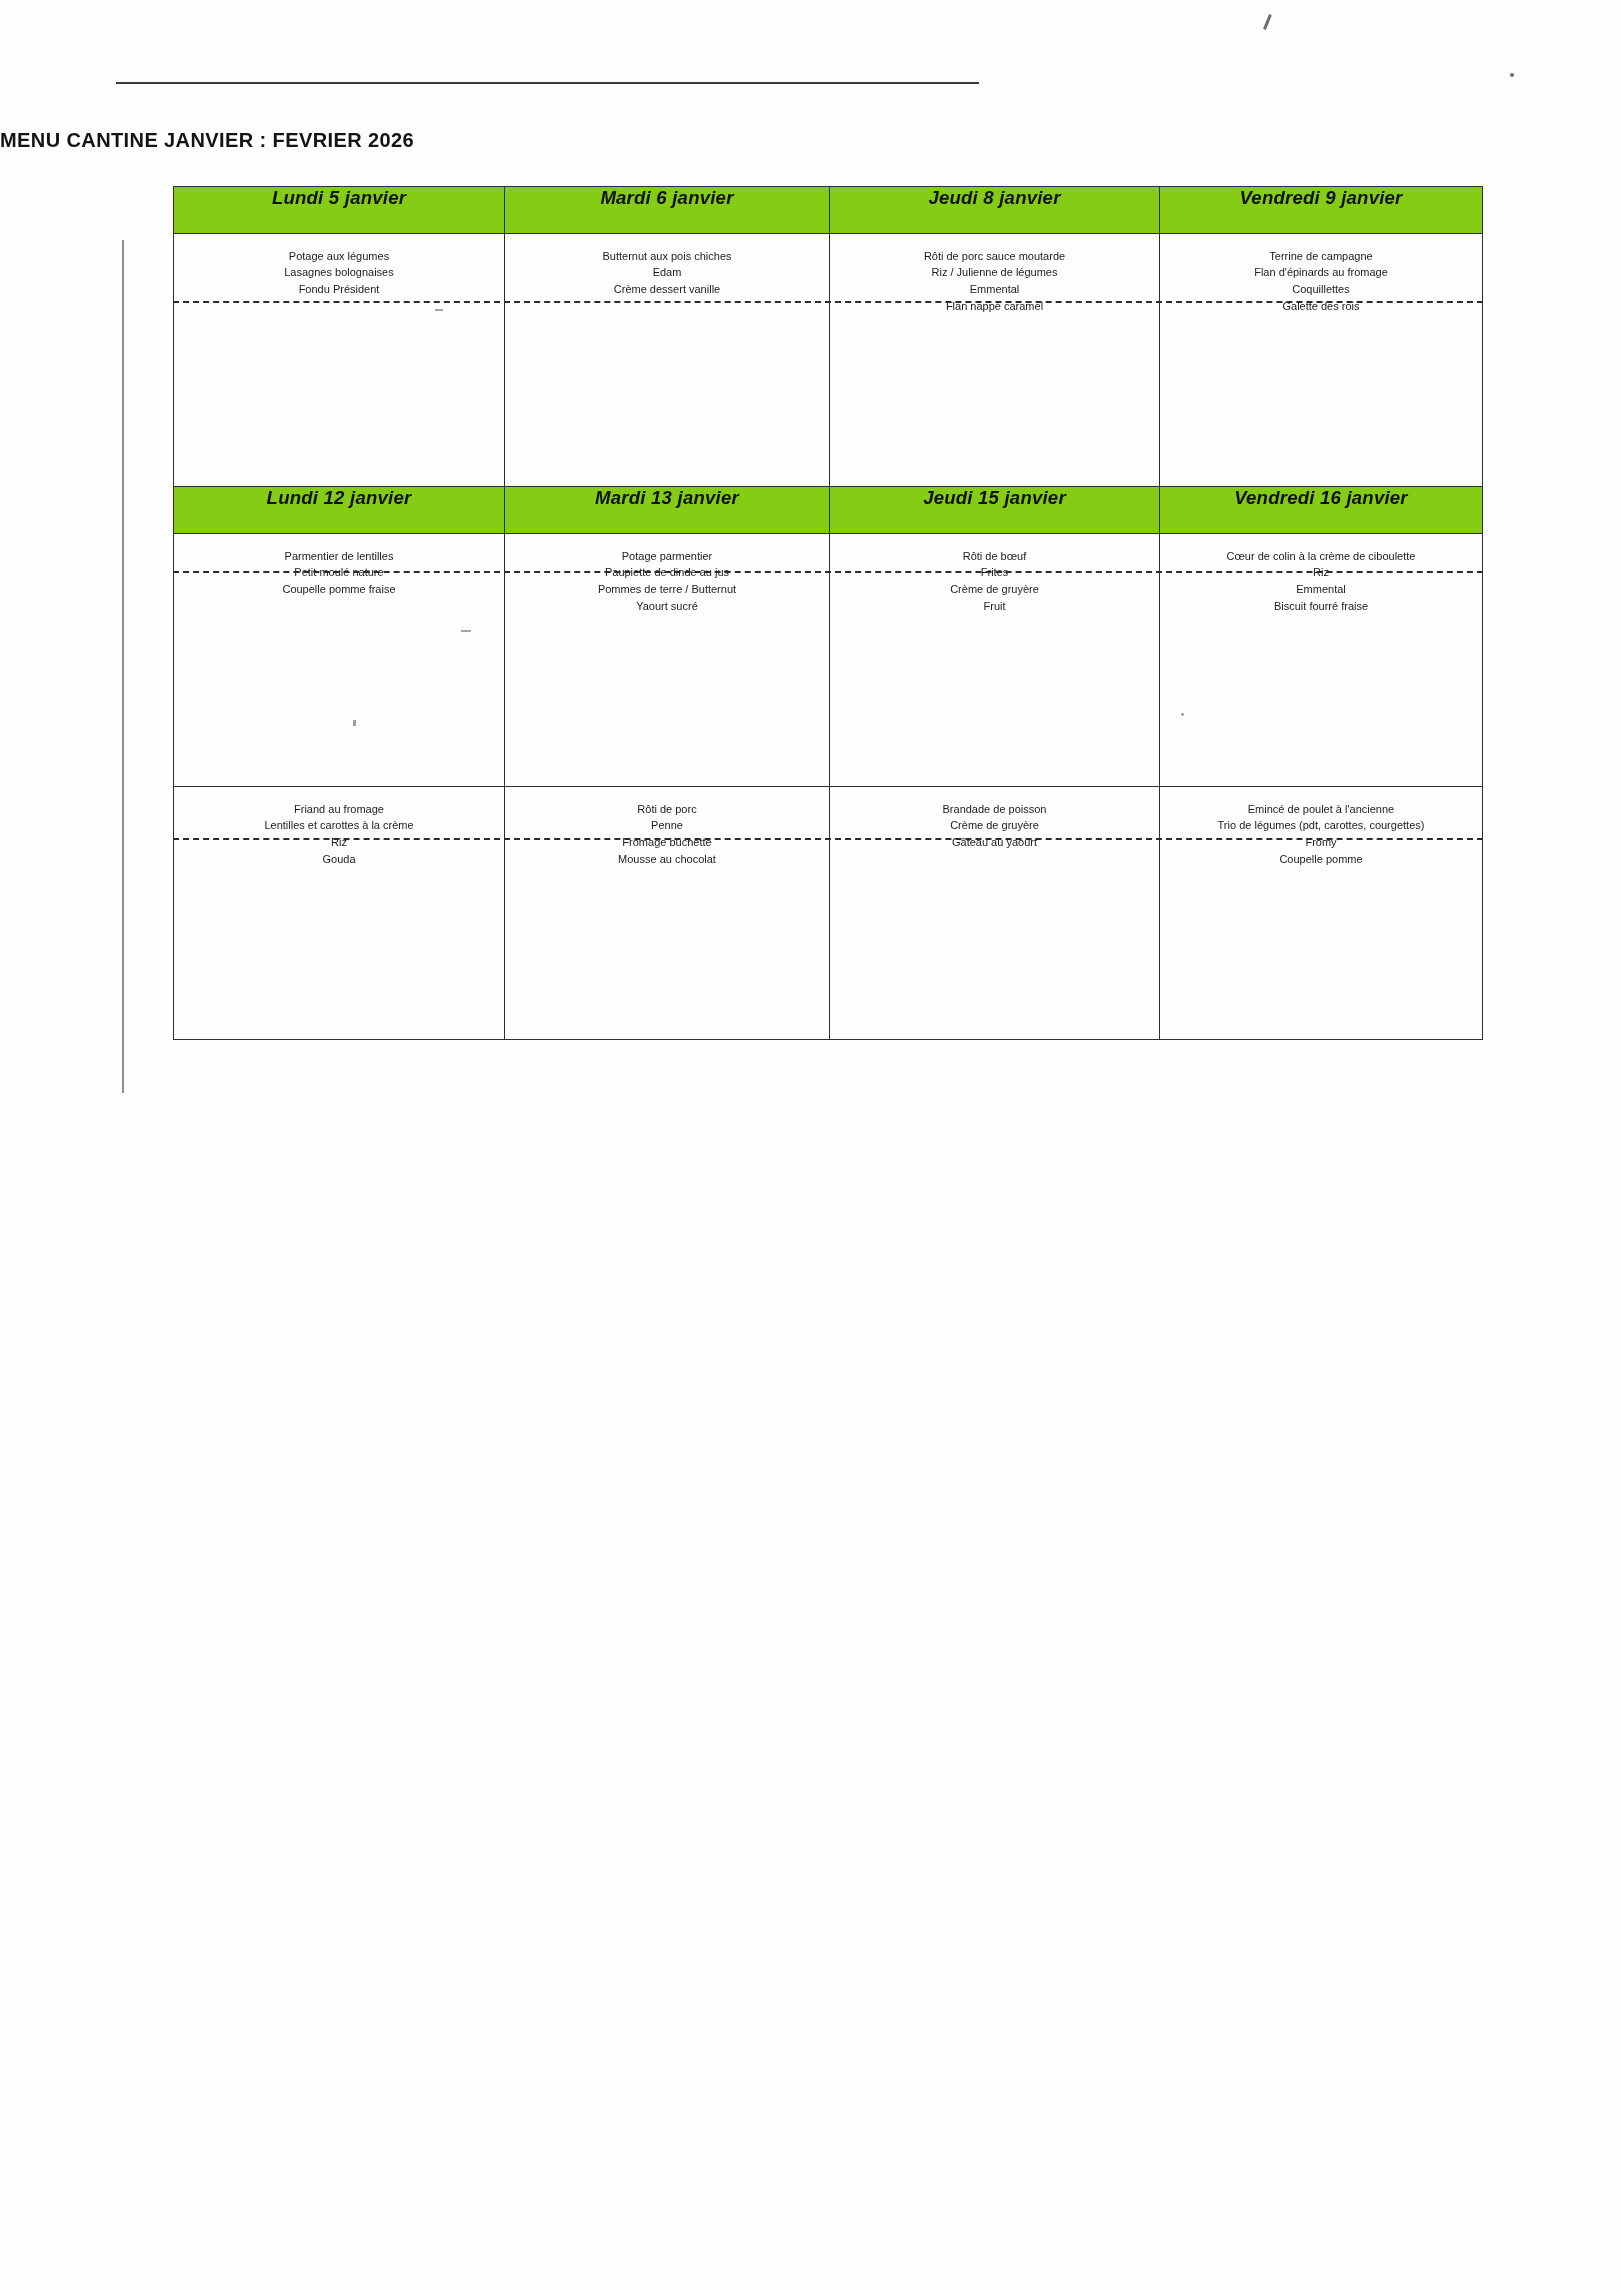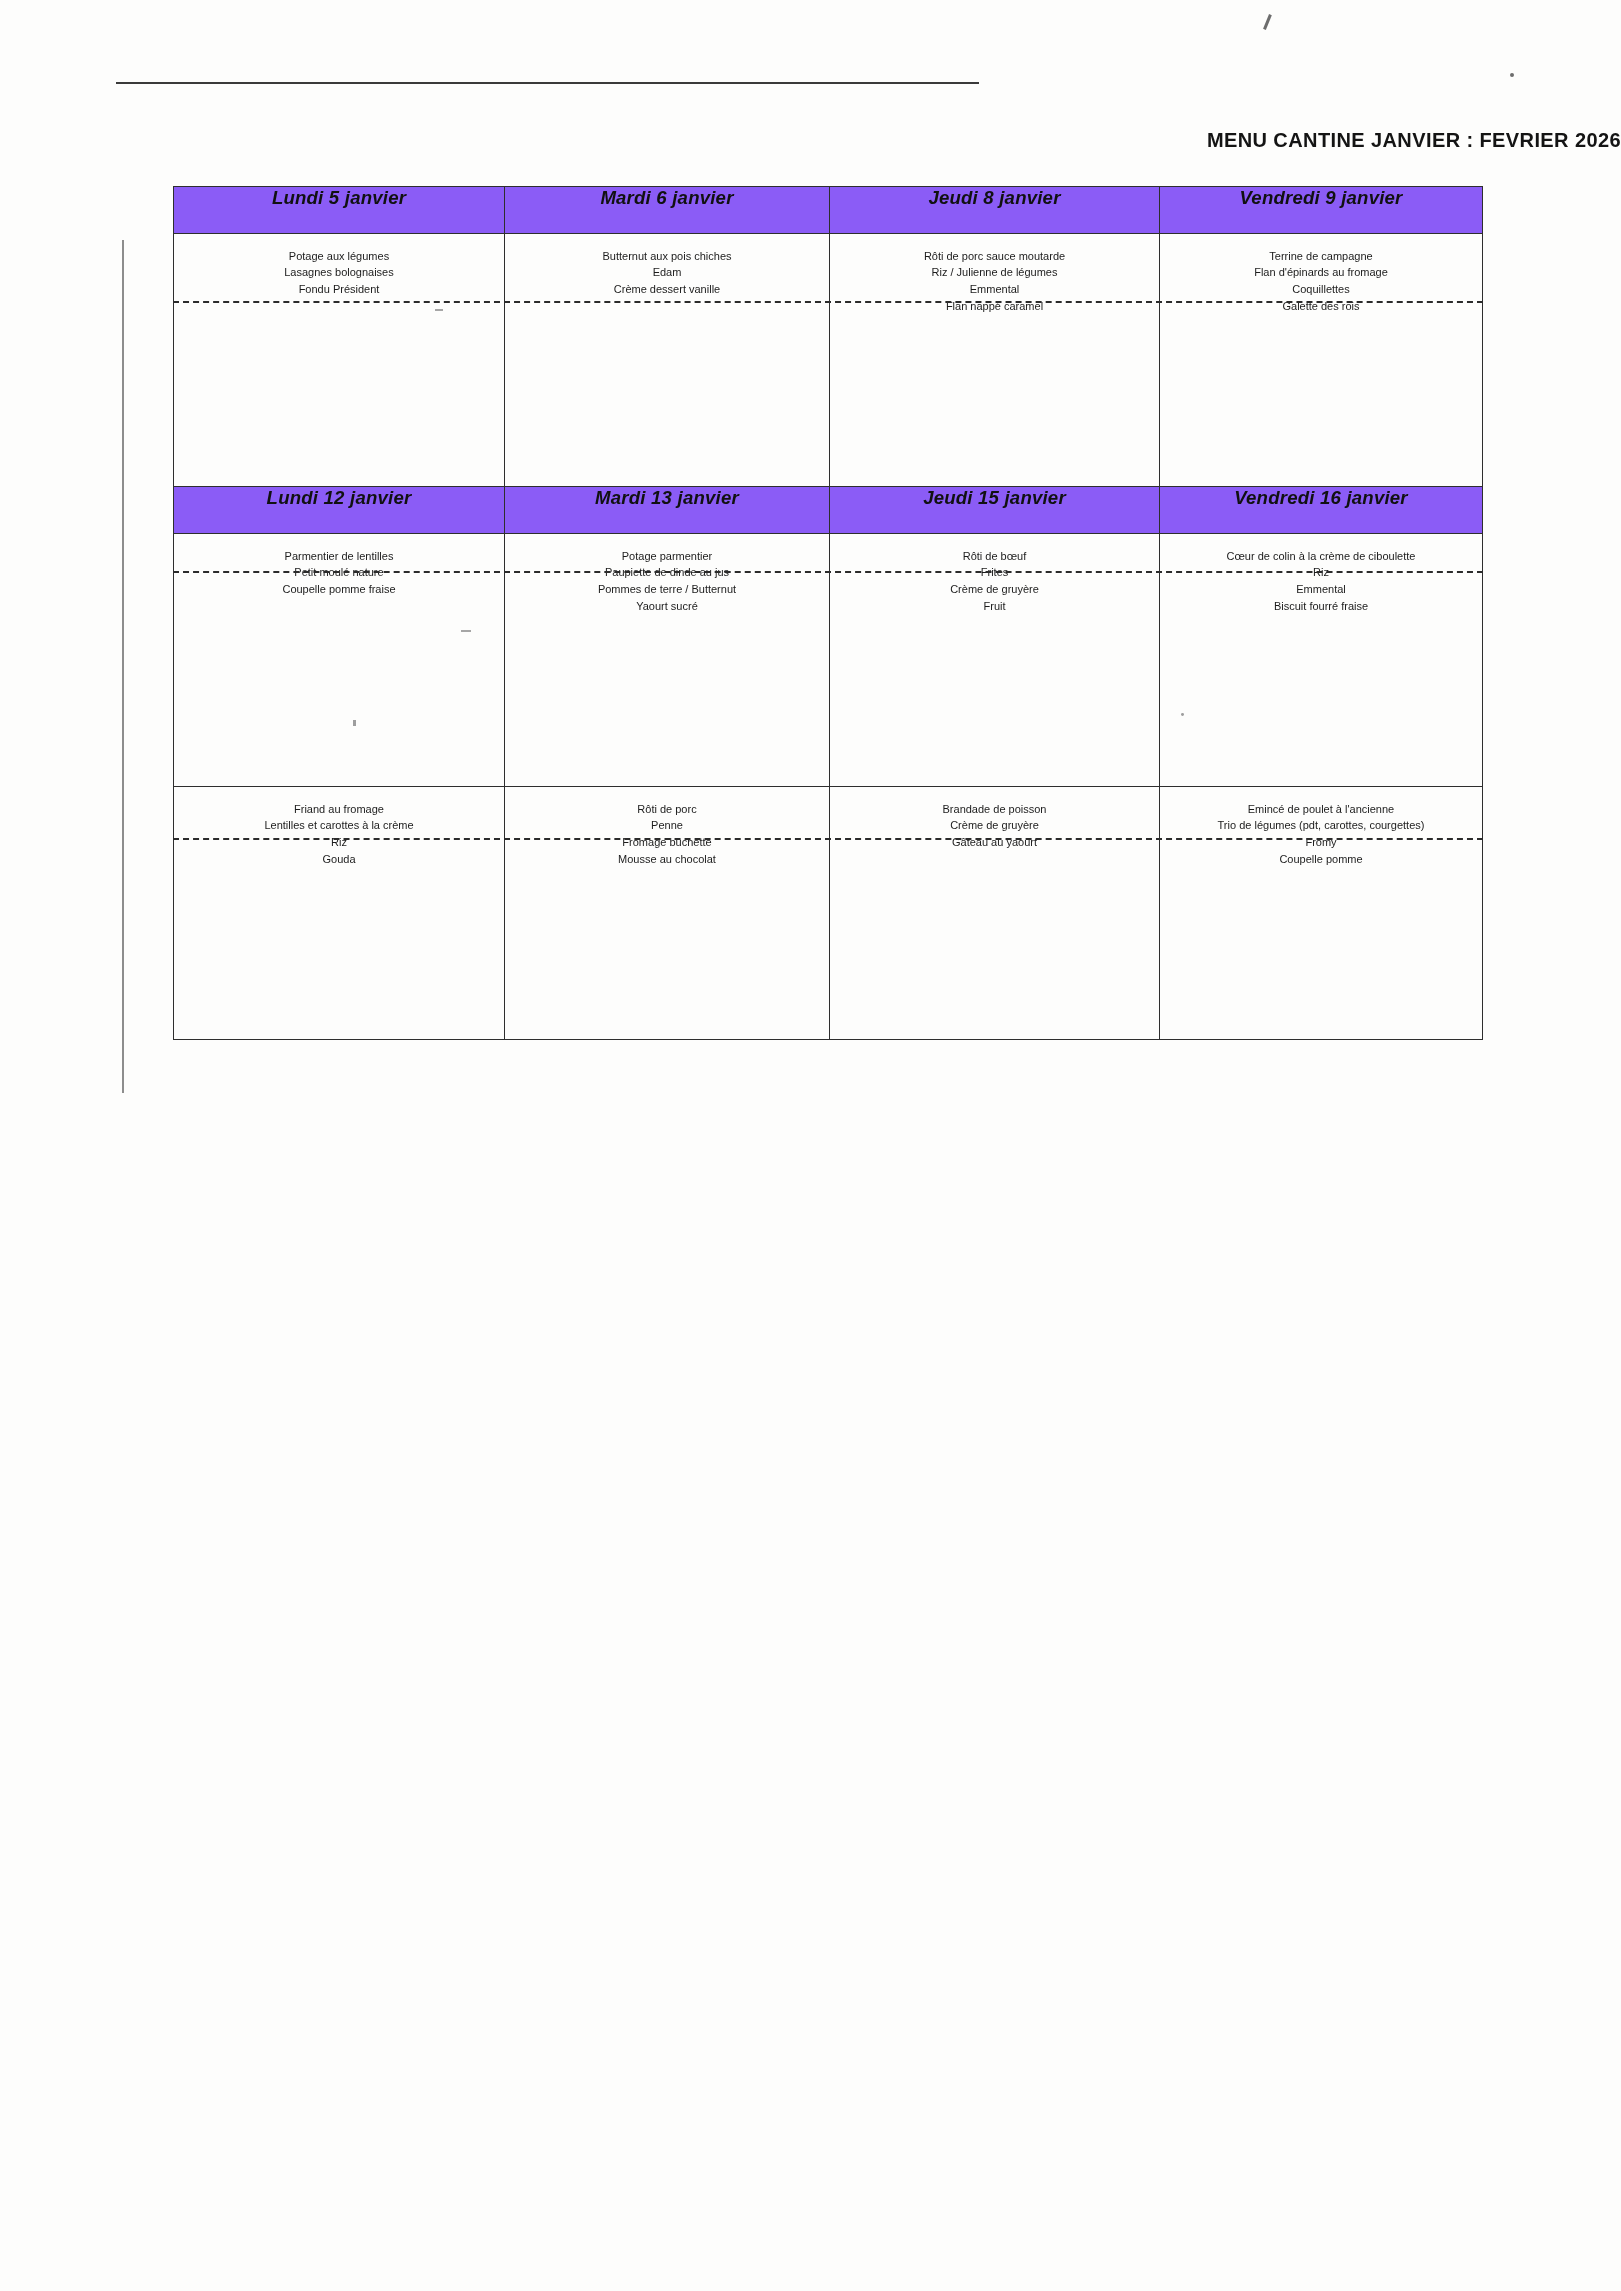--- a/index.html
+++ b/index.html
@@ -86,21 +86,21 @@
     height: 2.9px;
     border-radius: 50%;
     background: #9e9e9e;
   }
 
   .doc-title {
     position: absolute;
     left: 0;
     right: 0;
     top: 129px;
-    text-align: right;
+    text-align: left;
     font-size: 20px;
     font-weight: 700;
     letter-spacing: 0.4px;
     color: #141414;
   }
 
   .menu-table {
     position: absolute;
     left: 173px;
     top: 186px;
@@ -120,21 +120,21 @@
     padding: 0;
   }
 
   .day-head {
     height: 46px;
     text-align: center;
     font-size: 18.6px;
     font-style: italic;
     font-weight: 700;
     color: #111;
-    background: #8b5cf6;
+    background: #84cc16;
     letter-spacing: 0.2px;
   }
 
   .menu-cell {
     height: 252px;
     position: relative;
   }
   .dish-list {
     list-style: none;
     margin: 0;

